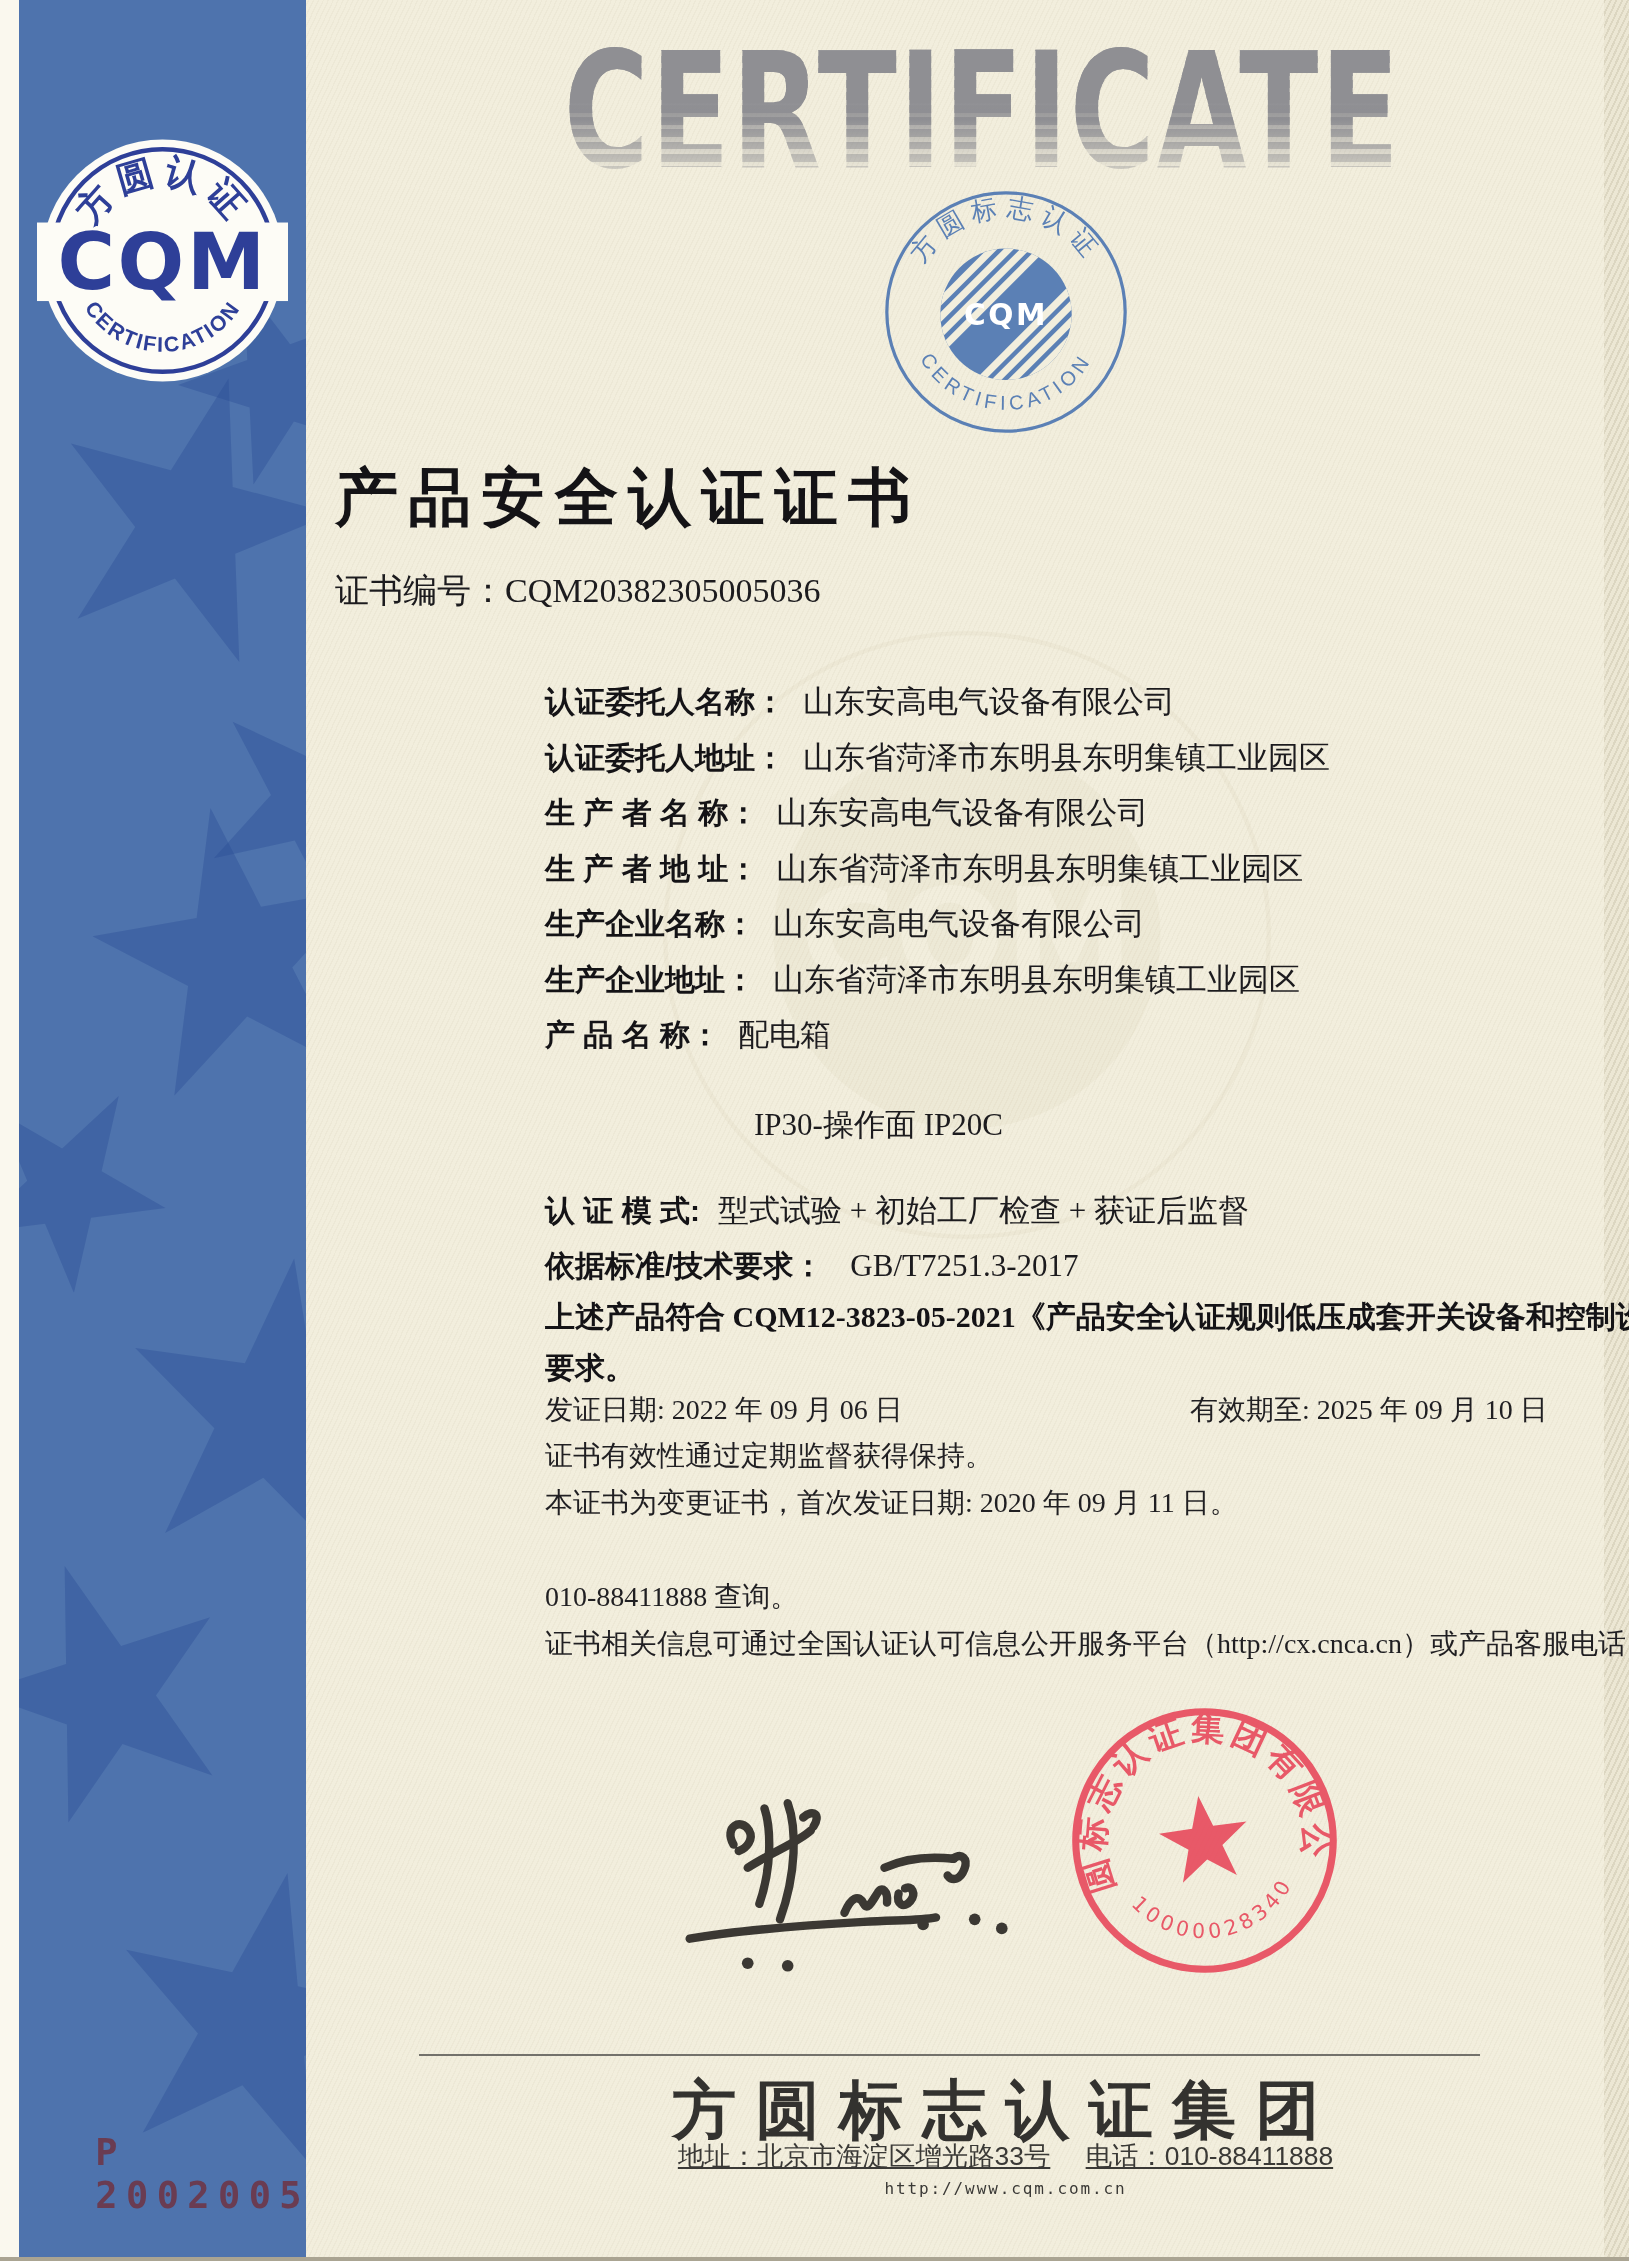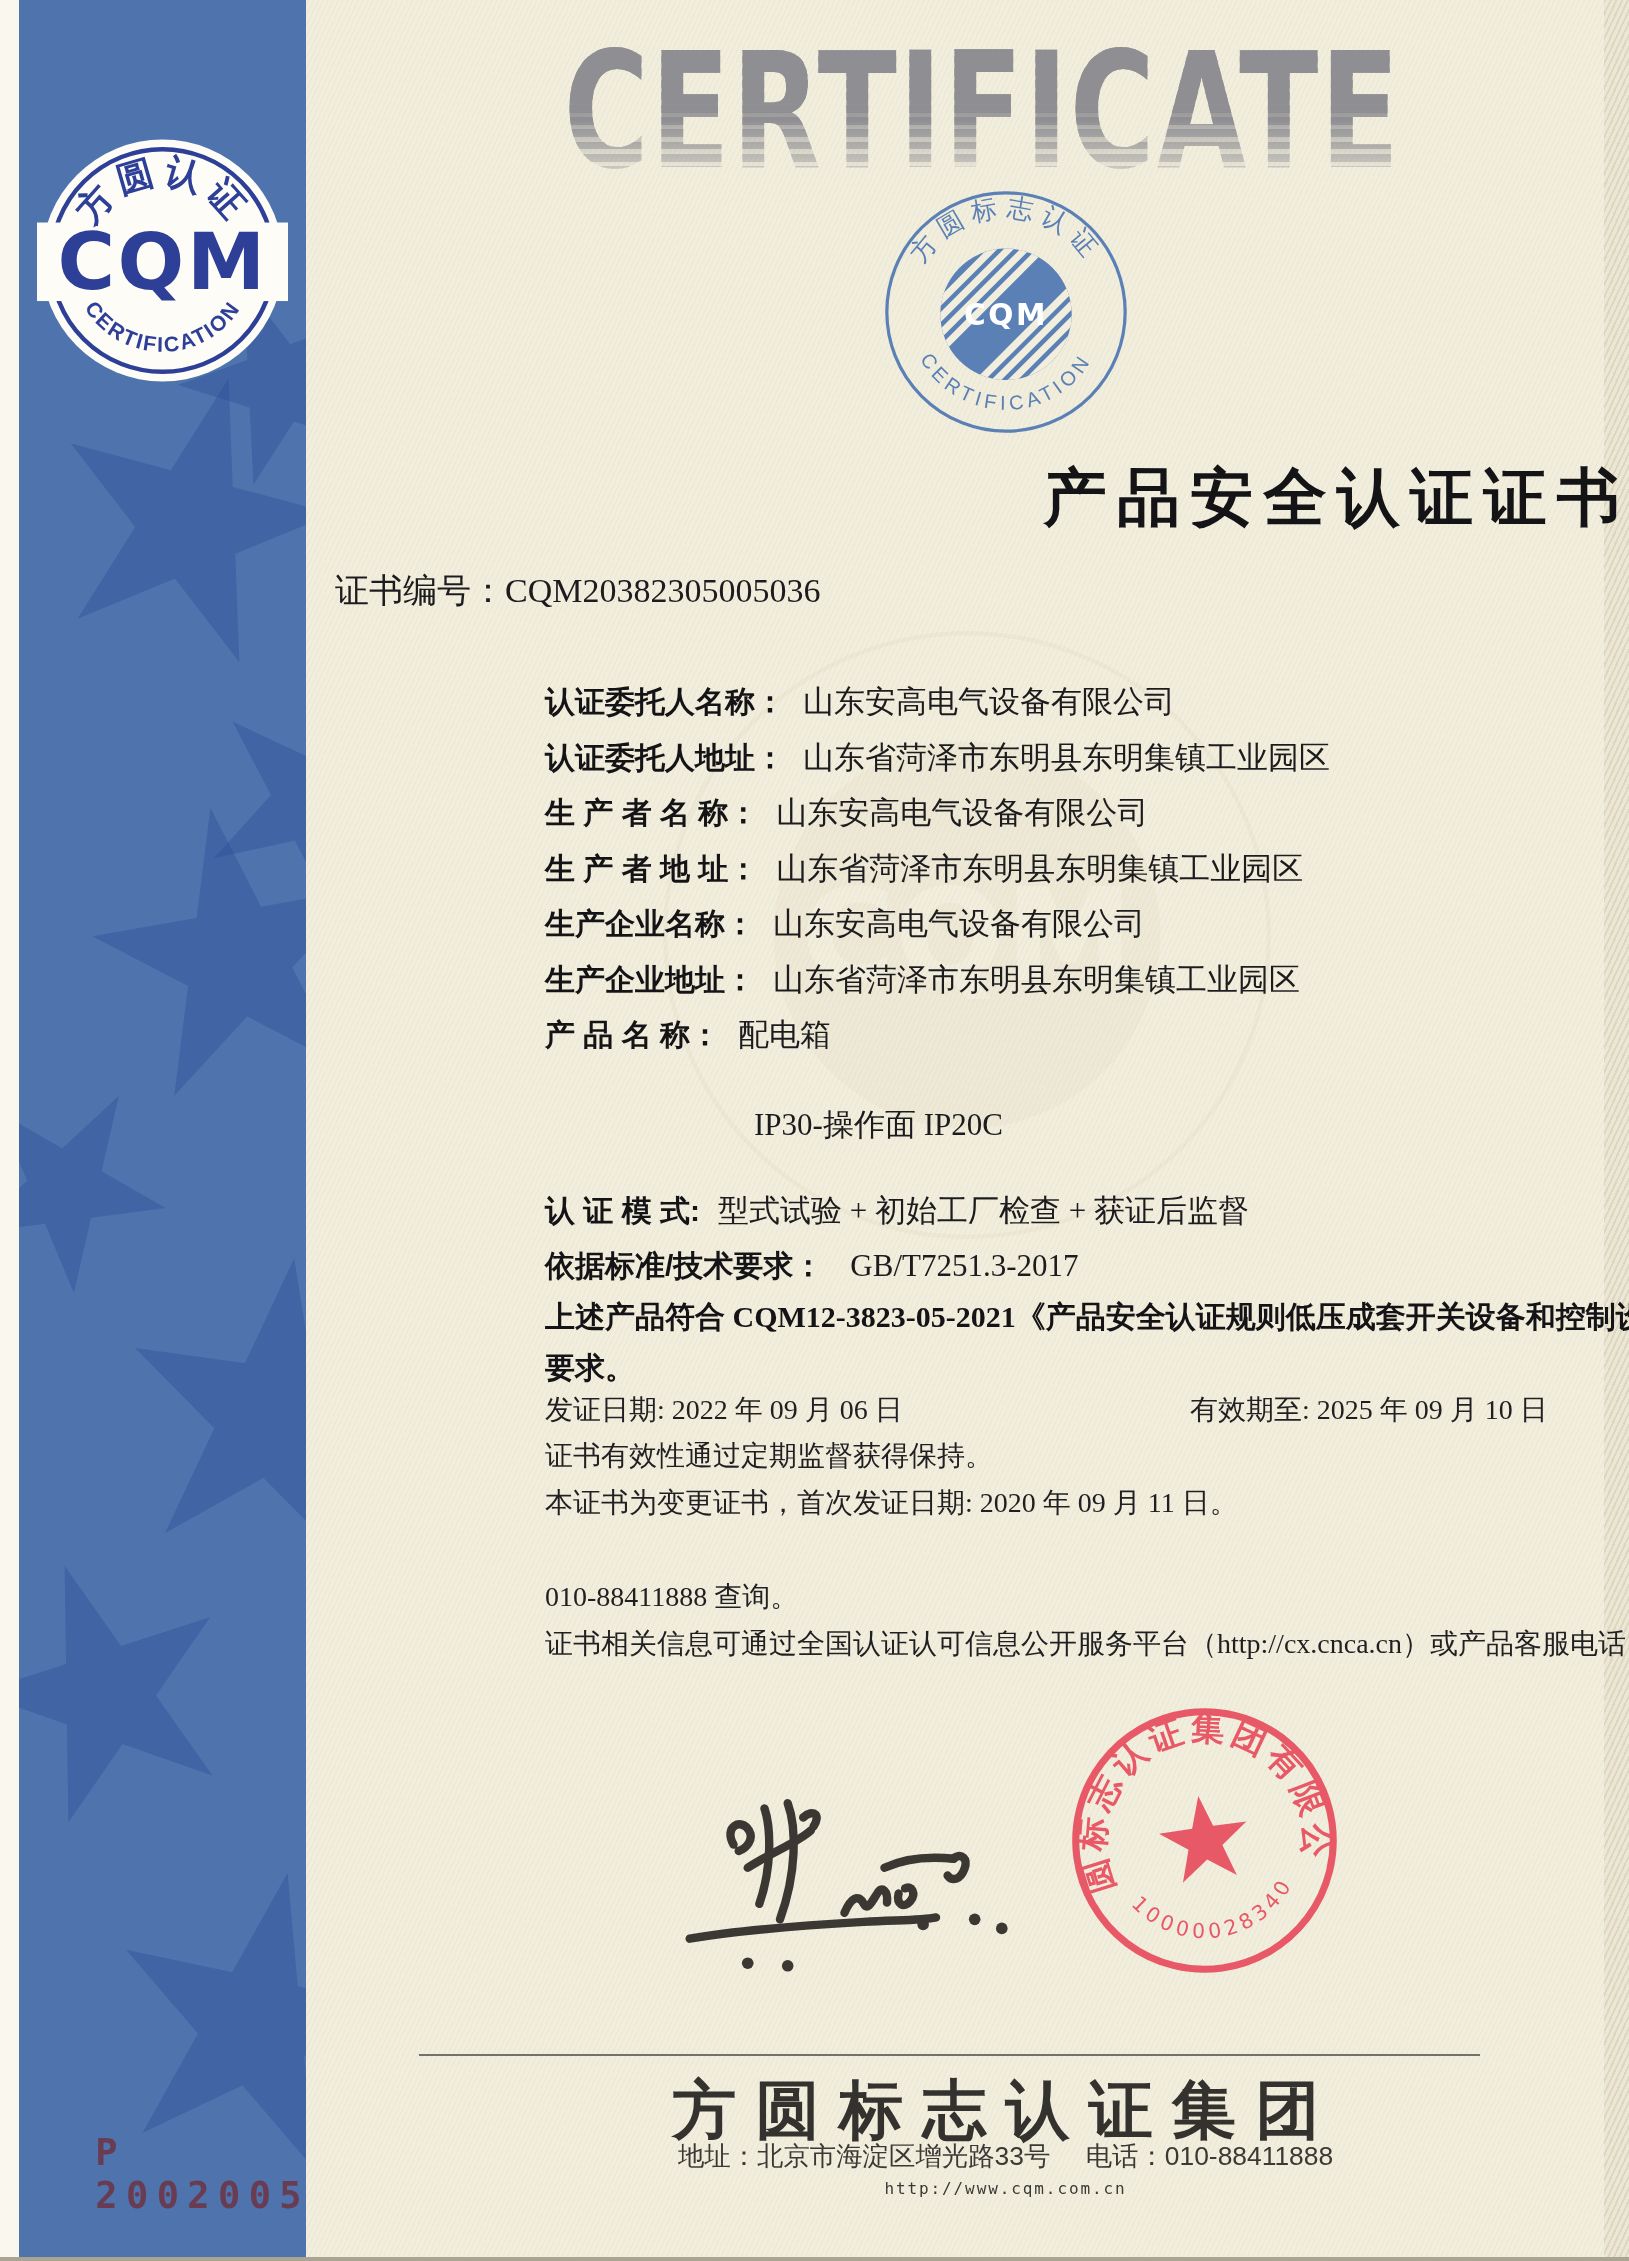--- a/index.html
+++ b/index.html
@@ -31,21 +31,21 @@
       linear-gradient(180deg,#8f8f93 0 72px,rgba(143,143,147,0) 153px),
       repeating-linear-gradient(180deg,#8f8f93 0 7.7px,rgba(143,143,147,0) 7.7px 12.3px);
     -webkit-background-clip:text;background-clip:text;color:transparent;
     -webkit-mask-image:linear-gradient(180deg,#000 55%,rgba(0,0,0,.22) 94%);
             mask-image:linear-gradient(180deg,#000 55%,rgba(0,0,0,.22) 94%);}
 
   .logo-left{position:absolute;left:37px;top:135px;}
   .logo-center{position:absolute;left:882px;top:188px;}
   .watermark{position:absolute;left:651px;top:619px;opacity:.08;pointer-events:none;}
 
-  .doc-title{position:absolute;left:335px;top:455px;width:1295px;text-align:right;
+  .doc-title{position:absolute;left:335px;top:455px;width:1295px;text-align:left;
     font-size:63px;font-weight:bold;letter-spacing:10.3px;color:#141316;}
   .cert-no{position:absolute;left:335px;top:568px;width:1295px;text-align:left;font-size:34px;color:#1c1b1e;}
 
   .frow{position:absolute;left:545px;display:flex;align-items:baseline;white-space:nowrap;}
   .flabel{font-family:"Liberation Sans","DejaVu Sans",sans-serif;font-weight:bold;font-size:30px;color:#141316;}
   .fvalue{font-size:31px;margin-left:18px;color:#1c1b1e;}
   .fvalue2{position:absolute;left:754px;font-size:31px;color:#1c1b1e;white-space:nowrap;}
   .gap{margin-left:27px;}
   .bold-line{position:absolute;left:545px;width:967px;font-size:30px;font-weight:bold;color:#141316;white-space:nowrap;}
   .note{position:absolute;left:545px;font-size:28px;color:#201f22;white-space:nowrap;text-align:center;}
@@ -53,21 +53,21 @@
 
   .signature{position:absolute;left:651px;top:1789px;}
   .stamp{position:absolute;left:1050px;top:1686px;}
 
   .divider{position:absolute;left:419px;top:2054px;width:1061px;height:1.9px;background:#73716b;}
   .footer-org{position:absolute;left:419px;top:2067px;width:1173px;text-align:center;
     font-family:"Liberation Sans","DejaVu Sans",sans-serif;font-weight:bold;font-size:64px;
     letter-spacing:19.3px;color:#33322f;}
   .footer-line{position:absolute;left:419px;top:2139px;width:1173px;text-align:center;
     font-family:"Liberation Sans","DejaVu Sans",sans-serif;font-size:26.4px;color:#3a3936;}
-  .footer-line span{margin:0 14px;}
+  .footer-line span{margin:0 14px;text-decoration:underline;}
   .footer-site{position:absolute;left:419px;top:2179px;width:1173px;text-align:center;
     font-family:"DejaVu Sans Mono",monospace;font-size:16px;letter-spacing:1.9px;color:#3a3936;}
 </style>
 </head>
 <body>
 
 <div class="page">
 
   <div class="band">
     <div class="star" style="left:39px;top:374px;width:271px;height:271px;transform:rotate(15deg);"></div>

